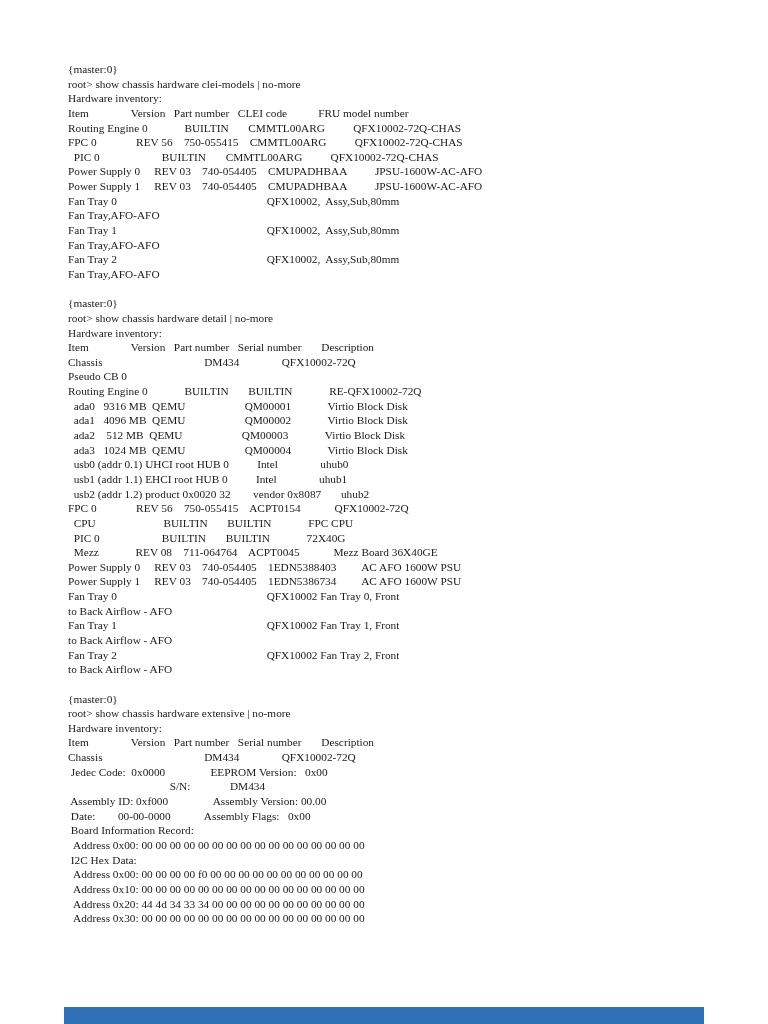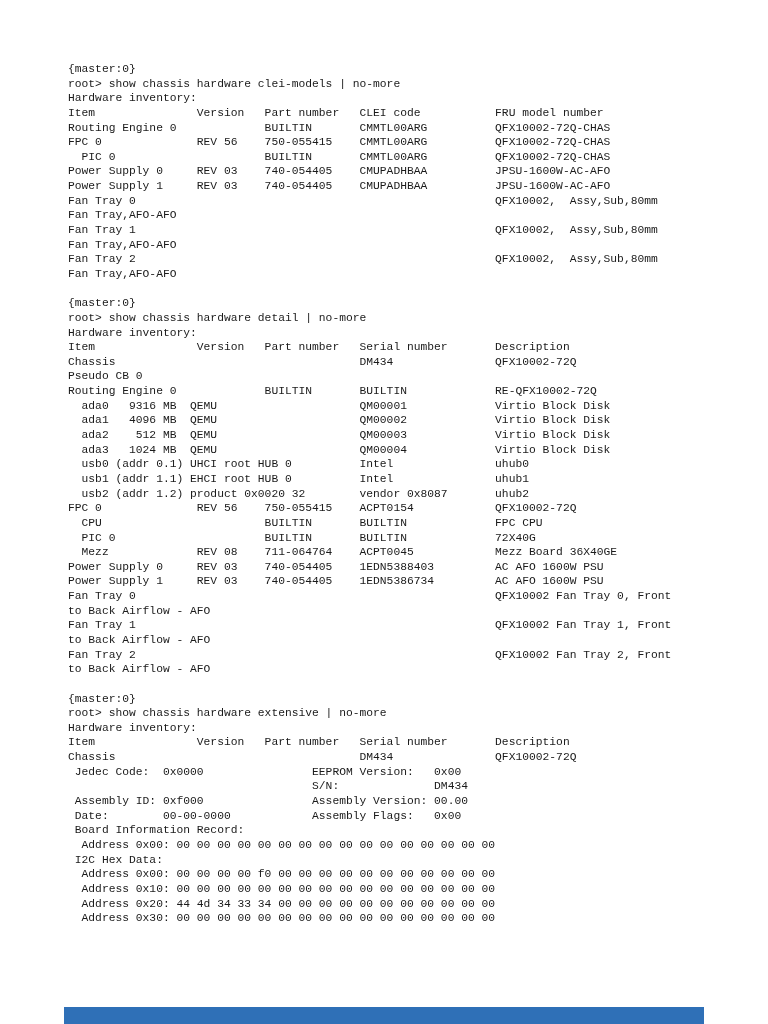--- a/index.html
+++ b/index.html
@@ -11,21 +11,21 @@
     width: 768px;
     height: 1024px;
     position: relative;
     overflow: hidden;
     font-family: "DejaVu Sans Mono", "Liberation Mono", monospace;
   }
   .terminal {
     position: absolute;
     left: 68px;
     top: 62px;
-    font-family: Liberation Mono, monospace;
+    font-family: Liberation Serif, serif;
     font-size: 11.3px;
     line-height: 14.65px;
     color: #1a1a1a;
     white-space: pre;
   }
   .section + .section {
     margin-top: 14.65px; 
   }
   .line {
     white-space: pre;

